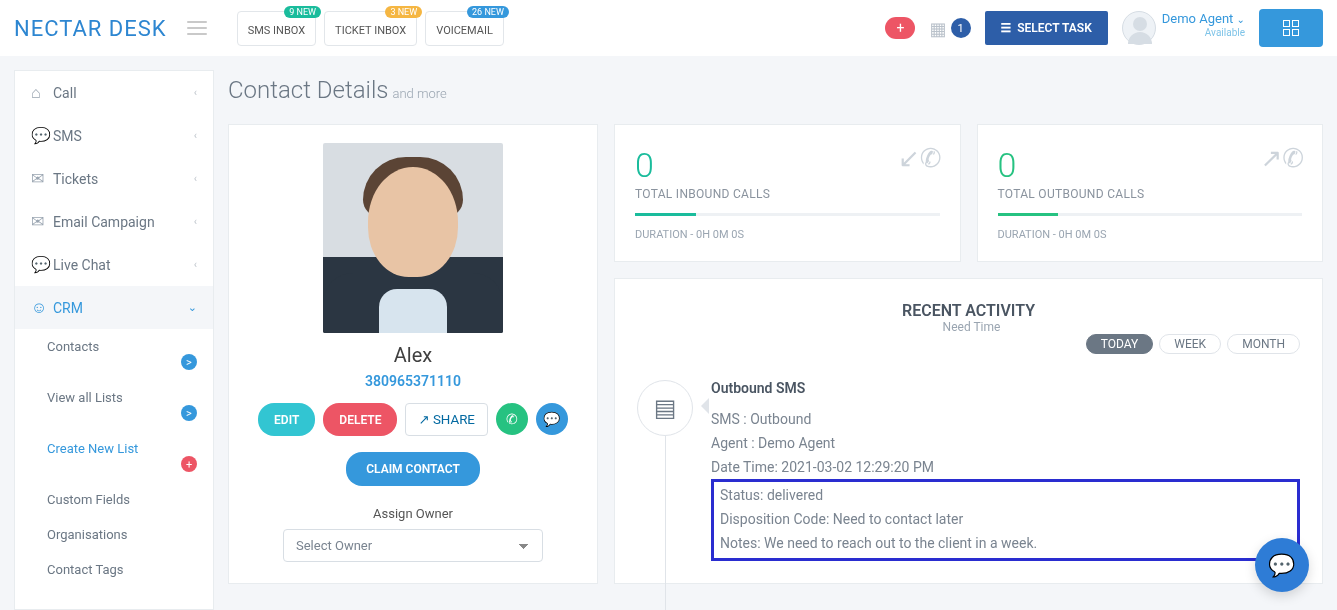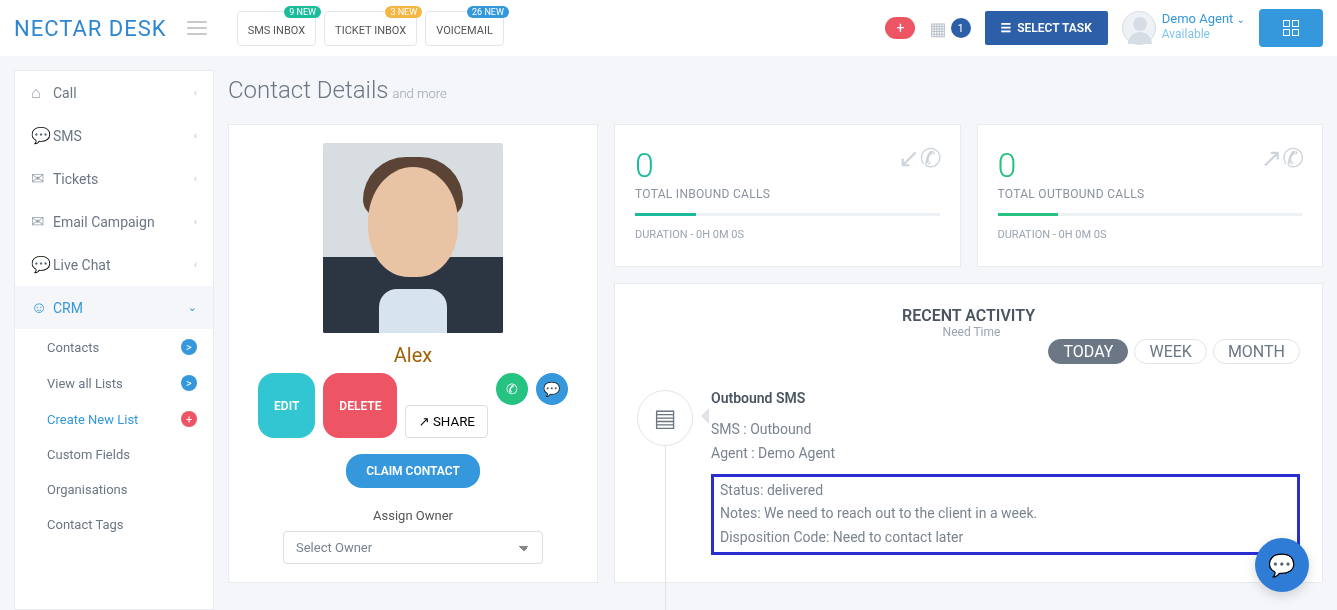--- a/index.html
+++ b/index.html
@@ -18,85 +18,85 @@
 .plus-pill { width:30px; height:22px; border-radius:11px; background:#ed5565; color:#fff; display:flex; align-items:center; justify-content:center; font-size:14px; cursor:pointer; }
 .cal-wrap { display:flex; align-items:center; gap:4px; }
 .cal-icon { color:#b9c1ca; font-size:18px; }
 .cal-badge { width:20px; height:20px; border-radius:50%; background:#2d5ea8; color:#fff; font-size:11px; display:flex; align-items:center; justify-content:center; }
 .select-task { background:#2d5ea8; color:#fff; border:none; padding:10px 16px; font-size:12px; font-weight:600; cursor:pointer; display:flex; align-items:center; gap:6px; border-radius:2px; }
 .user-block { display:flex; align-items:flex-start; gap:6px; cursor:pointer; }
 .avatar-generic { width:34px; height:34px; border-radius:50%; background:#eef2f6; border:1px solid #d6dde4; position:relative; }
 .avatar-generic::before { content:''; position:absolute; width:14px; height:14px; border-radius:50%; background:#d6dde4; top:5px; left:10px; }
 .avatar-generic::after { content:''; position:absolute; width:24px; height:12px; border-radius:12px 12px 0 0; background:#d6dde4; top:20px; left:5px; }
 .user-text { font-size:13px; color:#3598dc; line-height:1.2; }
-.user-sub { color:#7fc4e8; font-size:12px; }
+.user-sub { color:#7fc4e8; font-size:10px;text-align:right; }
 .grid-btn { background:#3598dc; color:#fff; border:none; width:64px; height:38px; border-radius:4px; display:flex; align-items:center; justify-content:center; cursor:pointer; }
 .grid-icon { display:grid; grid-template-columns:repeat(2,7px); gap:2px; }
 .grid-icon span { width:7px; height:7px; border:1px solid #fff; }
 .body { display:flex; padding:14px 14px 0 14px; gap:14px; height:calc(610px - 56px); }
 .sidebar { width:200px; background:#fff; border:1px solid #e8ecef; }
 .nav-item { display:flex; align-items:center; padding:12px 16px; font-size:14px; color:#6b7784; cursor:pointer; border-bottom:0; }
 .nav-item .nicon { width:22px; color:#9aa5b1; font-size:16px; }
 .nav-item .chev { margin-left:auto; color:#c0c6cd; font-size:11px; }
 .nav-item.active { background:#f4f6f9; color:#3598dc; }
 .nav-item.active .nicon, .nav-item.active .chev { color:#3598dc; }
-.sub { padding:10px 16px 10px 32px; font-size:13px; color:#6b7784; display:flex; align-items:flex-end; cursor:pointer; }
+.sub { padding:10px 16px 10px 32px; font-size:13px; color:#6b7784; display:flex; align-items:flex-start; cursor:pointer;flex-direction:column; }
 .sub.active { color:#3598dc; }
 .sub .dot { margin-left:auto; width:16px; height:16px; border-radius:50%; color:#fff; font-size:11px; display:flex; align-items:center; justify-content:center; }
 .dot-blue { background:#3598dc; }
 .dot-red { background:#ed5565; }
 .main { flex:1; display:flex; flex-direction:column; overflow:hidden; }
 .page-title { font-size:24px; color:#6b7784; font-weight:300; margin:6px 0 20px; }
 .page-title small { font-size:13px; color:#9aa5b1; font-weight:300; margin-left:4px; }
 .panels { display:grid; grid-template-columns:370px 1fr 1fr; gap:16px; }
 .card { background:#fff; border:1px solid #e8ecef; padding:18px; }
 .contact-card { grid-row:1/span 2; text-align:center; }
 .avatar-img { width:180px; height:190px; margin:0 auto 10px; border-radius:2px; overflow:hidden; position:relative; background:linear-gradient(180deg,#d8dde2 60%,#2b3642 60%); }
 .avatar-head { position:absolute; width:90px; height:110px; border-radius:50% 50% 45% 45%; background:#e8c4a5; top:24px; left:45px; }
 .avatar-hair { position:absolute; width:100px; height:60px; border-radius:50px 50px 20px 20px; background:#5b4435; top:14px; left:40px; }
 .avatar-body { position:absolute; bottom:0; left:0; right:0; height:60px; background:#2b3642; border-radius:30px 30px 0 0; }
 .avatar-shirt { position:absolute; bottom:0; left:56px; width:68px; height:44px; background:#d7e4ee; border-radius:18px 18px 0 0; }
-.contact-name { font-size:20px; color:#a16207; font-weight:400; margin:6px 0; }
+.contact-name { font-size:20px; color:#404040; font-weight:400; margin:6px 0; }
 .contact-phone { color:#3598dc; font-size:14px; font-weight:600; margin-bottom:14px; }
 .btn-row { display:flex; gap:8px; justify-content:center; margin-bottom:16px; flex-wrap:wrap; }
 .btn { border:none; font-size:12px; padding:8px 16px; border-radius:16px; color:#fff; font-weight:600; cursor:pointer; }
 .btn-teal { background:#32c5d2; }
 .btn-red { background:#ed5565; }
-.btn-outline { background:#fff; color:#000000; border:1px solid #d8dee4; border-radius:4px; padding:8px 12px;margin-top:32px; }
+.btn-outline { background:#fff; color:#0369a1; border:1px solid #d8dee4; border-radius:4px; padding:8px 12px; }
 .circle-btn { width:32px; height:32px; border-radius:50%; border:none; color:#fff; font-size:14px; cursor:pointer; display:flex; align-items:center; justify-content:center; }
 .btn-green { background:#26c281; }
 .btn-blue { background:#3598dc; }
 .claim-btn { background:#3598dc; color:#fff; border:none; padding:10px 20px; border-radius:16px; font-size:12px; font-weight:600; cursor:pointer; margin-bottom:20px; }
 .assign-label { font-size:13px; color:#555; margin-bottom:8px; }
 .select-owner { width:260px; padding:8px 12px; border:1px solid #d8dee4; border-radius:4px; font-size:13px; color:#7a8490; background:#fff; cursor:pointer; appearance:none; background-image:linear-gradient(45deg,transparent 50%,#888 50%),linear-gradient(135deg,#888 50%,transparent 50%); background-position:calc(100% - 18px) 14px,calc(100% - 13px) 14px; background-size:5px 5px; background-repeat:no-repeat; }
 .stat-card { position:relative; padding:20px; }
 .stat-num { font-size:34px; color:#1abc9c; font-weight:300; }
 .stat-label { font-size:12px; color:#8a939e; letter-spacing:0.3px; margin-top:2px; }
 .stat-bar { height:3px; background:#eef1f4; margin:12px 0; }
 .stat-bar-fill { height:3px; width:20%; }
 .fill-teal { background:#1abc9c; }
 .fill-green { background:#26c281; }
 .stat-sub { font-size:11px; color:#9aa5b1; }
 .stat-icon { position:absolute; top:18px; right:18px; color:#cdd4db; font-size:26px; }
 .activity-card { grid-column:2/span 2; padding:22px; }
 .activity-head { display:flex; align-items:center;flex-direction:column; }
 .activity-title { font-size:16px; color:#4a5562; font-weight:600; }
 .activity-sub { font-size:12px; color:#9aa5b1; margin-left:6px; font-weight:400; }
 .tabs { margin-left:auto; display:flex; gap:6px; }
-.tab { border:1px solid #e0e4e9; background:#fff; color:#6b7784; font-size:16px; padding:2px 14px; border-radius:14px; cursor:pointer; }
+.tab { border:1px solid #e0e4e9; background:#fff; color:#6b7784; font-size:12px; padding:2px 14px; border-radius:14px; cursor:pointer; }
 .tab.active { background:#6b7784; color:#fff; border-color:#6b7784; }
 .timeline { margin-top:26px; display:flex; gap:18px; }
 .tl-icon-wrap { position:relative; }
 .tl-icon { width:56px; height:56px; border-radius:50%; border:1px solid #e0e4e9; display:flex; align-items:center; justify-content:center; font-size:24px; color:#6b7784; }
 .tl-line { position:absolute; top:56px; left:28px; width:1px; height:200px; background:#e0e4e9; }
 .tl-arrow { position:absolute; top:18px; left:64px; width:0; height:0; border-top:8px solid transparent; border-bottom:8px solid transparent; border-right:8px solid #e0e4e9; }
 .tl-content { flex:1; font-size:14px; color:#7a8490; }
 .tl-title { color:#4a5562; font-weight:600; margin-bottom:12px; }
 .tl-line-item { line-height:1.7; }
-.highlight-box { border:3px solid #2a2dd0; padding:2px 6px; margin-top:8px; }
+.highlight-box { border:3px solid #2a2dd0; padding:2px 6px; margin-top:0; }
 .chat-bubble { position:fixed; bottom:18px; right:28px; width:54px; height:54px; border-radius:50%; background:#2e7cd6; color:#fff; display:flex; align-items:center; justify-content:center; font-size:22px; cursor:pointer; box-shadow:0 4px 12px rgba(0,0,0,0.15); }
 </style>
 </head>
 <body>
 
 <div class="header">
   <div class="logo">NECTAR DESK</div>
   <div class="hamburger">
       <div></div>
       <div></div>
@@ -200,20 +200,21 @@
     </div>
     <div class="panels">
       <div class="card contact-card">
         <div class="avatar-img">
           <div class="avatar-body"></div>
             <div class="avatar-shirt"></div>
             <div class="avatar-hair"></div>
             <div class="avatar-head"></div>
         </div>
         <div class="contact-name">Alex</div>
+        <div class="contact-phone">380965371110</div>
         <div class="btn-row">
           <button class="btn btn-teal">EDIT</button>
           <button class="btn btn-red">DELETE</button>
           <button class="btn-outline"><span>↗</span> <span>SHARE</span></button>
           <button class="circle-btn btn-green">
               <span>✆</span>
             </button>
           <button class="circle-btn btn-blue">
               <span>💬</span>
             </button>
@@ -259,25 +260,26 @@
           <div class="tl-icon-wrap">
             <div class="tl-icon">▤</div>
             <div class="tl-line"></div>
             <div class="tl-arrow"></div>
           </div>
           <div class="tl-content">
             <div class="tl-title">Outbound SMS</div>
             <div id="activity-lines">
                 <div class="tl-line-item">SMS : Outbound</div>
                 <div class="tl-line-item">Agent : Demo Agent</div>
+                <div class="tl-line-item">Date Time: 2021-03-02 12:29:20 PM</div>
               </div>
             <div class="highlight-box" id="highlight-lines">
                 <div class="tl-line-item">Status: delivered</div>
+                <div class="tl-line-item">Disposition Code: Need to contact later</div>
                 <div class="tl-line-item">Notes: We need to reach out to the client in a week.</div>
-                <div class="tl-line-item">Disposition Code: Need to contact later</div>
               </div>
           </div>
         </div>
       </div>
     </div>
   </div>
 </div>
 
 <div class="chat-bubble">
   <span>💬</span>

